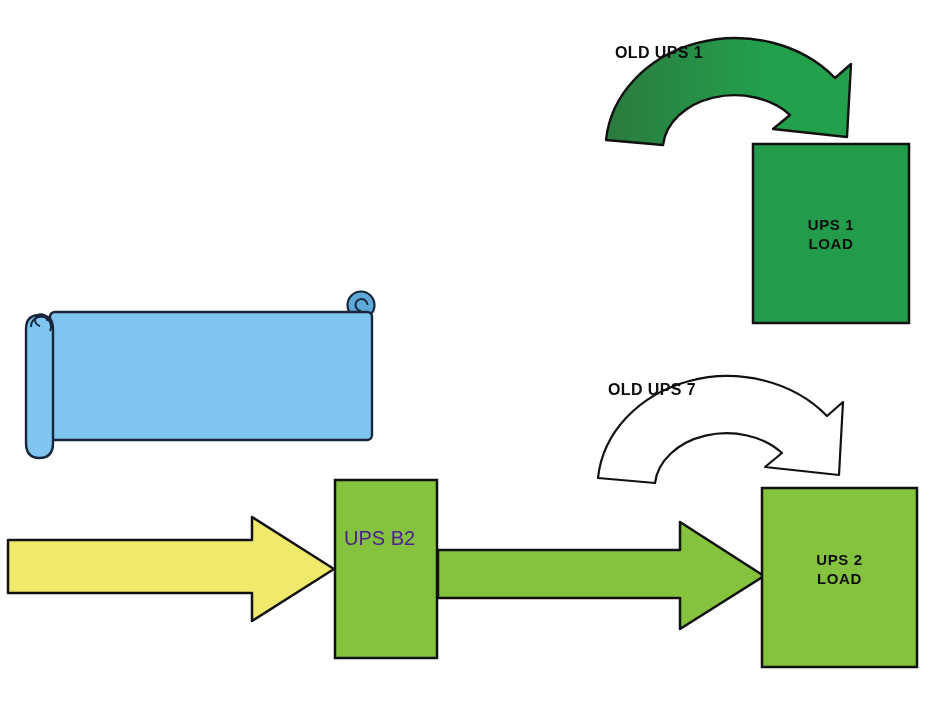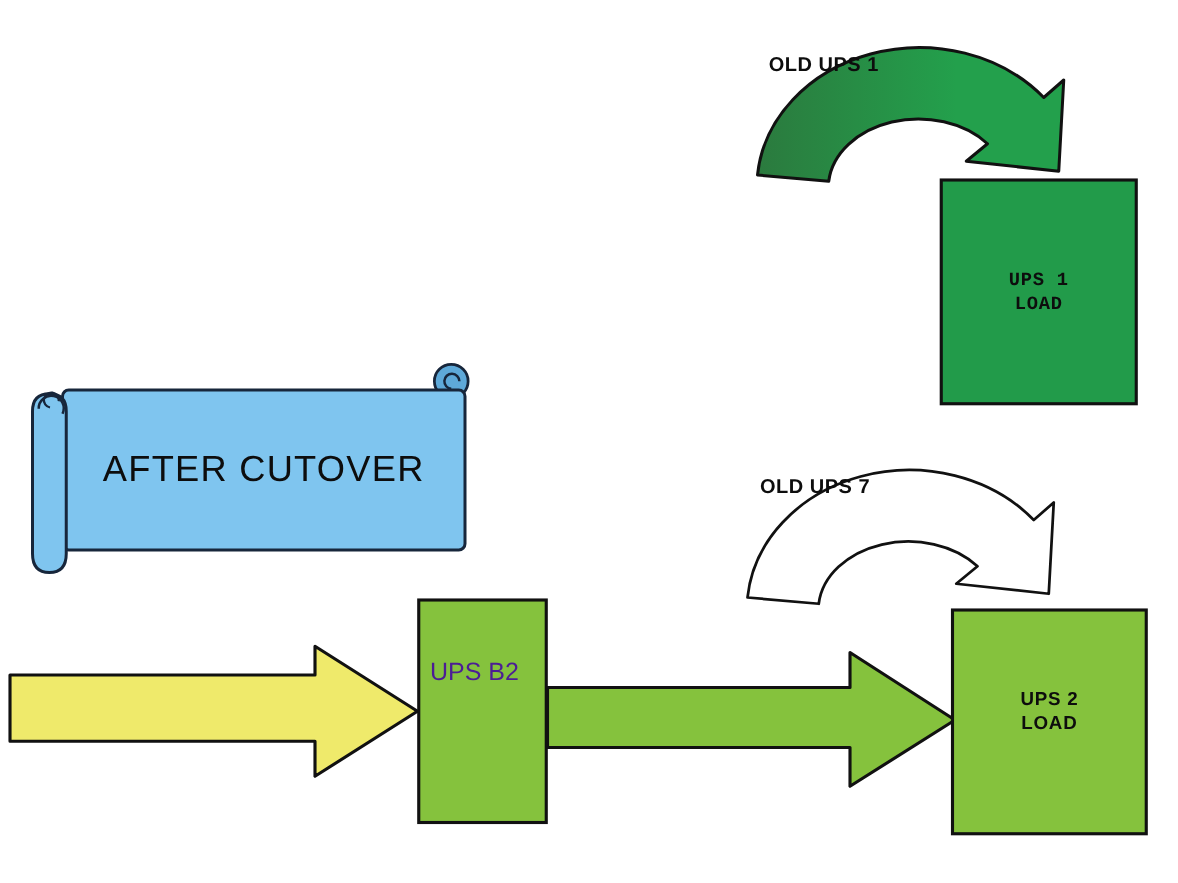--- a/index.html
+++ b/index.html
@@ -99,28 +99,27 @@
 
     <rect x="753" y="144" width="156" height="179" stroke="#111111" stroke-width="2.5" fill="#229B4A"></rect>
 
     <rect x="762" y="488" width="155" height="179" stroke="#111111" stroke-width="2.5" fill="#85C23D"></rect>
   </svg>
 
   <div class="label label-bold" style="left:615px;top:44px;">OLD UPS 1</div>
 
   <div class="label label-bold" style="left:608px;top:381px;">OLD UPS 7</div>
 
-  <div class="node-label" style="left:753px;top:144px;width:156px;height:179px;font-family:Liberation Mono, monospace;">
+  <div class="node-label" style="left:753px;top:144px;width:156px;height:179px;">
     <span>UPS 1</span>
     <span>LOAD</span>
   </div>
 
   <div class="node-label" style="left:762px;top:488px;width:155px;height:179px;padding-bottom:18px;box-sizing:border-box;">
     <span>UPS 2</span>
     <span>LOAD</span>
   </div>
 
-  <div class="banner-label">AFTER CUTOVER</div>
 
   <div class="upsb2-label">UPS B2</div>
 
 
 </div>
 
 </body></html>

